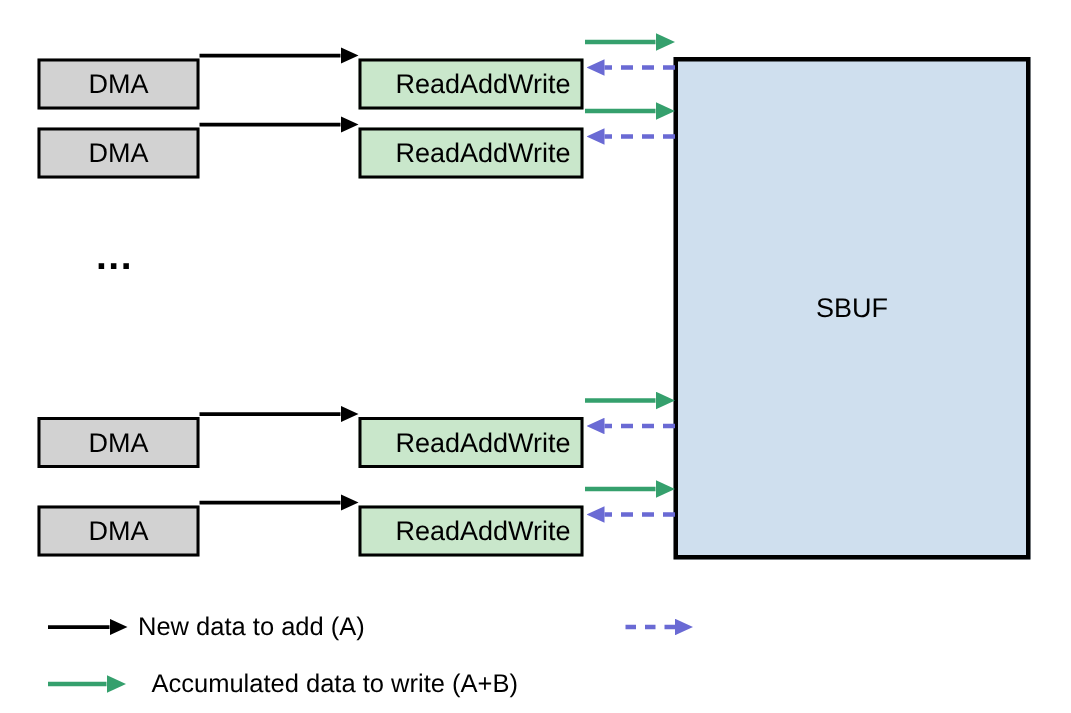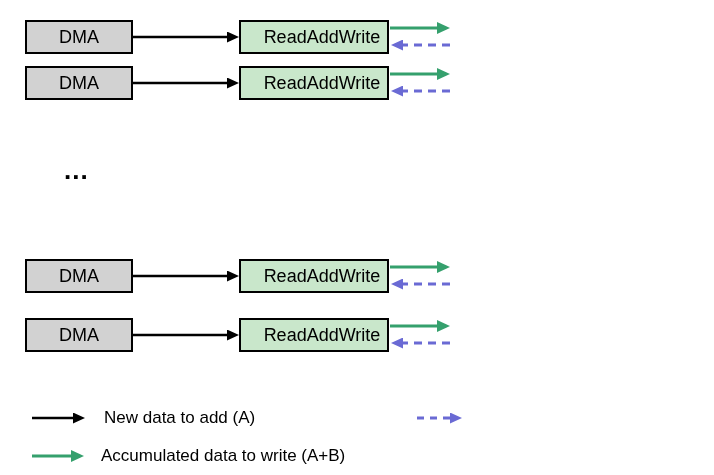--- a/index.html
+++ b/index.html
@@ -14,20 +14,21 @@
   }
   .box {
     position: absolute;
     box-sizing: border-box;
     border: 2px solid var(--box-border, #000);
     display: flex;
     align-items: center;
     justify-content: center;
     font-size: 18px;
     z-index: 1;
+    margin-top: 19px;
   }
   .dma  { left: 25px;  width: 108px; height: 34px; background: var(--dma-fill, #d2d2d2); }
   .raw  { left: 239px; width: 150px; height: 34px; background: var(--raw-fill, #c9e7cb); padding-left: 16px; }
   .row1 { top: 20px; }
   .row2 { top: 66px; }
   .row3 { top: 259px; }
   .row4 { top: 318px; }
   .sbuf {
     left: 449px; top: 19px; width: 238px; height: 335px;
     background: var(--sbuf-fill, #cfdfee);
@@ -57,39 +58,42 @@
   #head-black path  { fill: var(--black-arrow, #000); }
   #head-green path  { fill: var(--green-arrow, #35a06d); }
   #head-purple path { fill: var(--purple-arrow, #6a6ad4); }
   .legend-label {
     position: absolute;
     font-size: 17px;
     line-height: 22px;
     white-space: nowrap;
     z-index: 1;
   }
-  .lg-new  { left: 92px;  top: 407px; margin-left: 12px; }
+  .lg-new  { left: 92px;  top: 407px; }
   .lg-acc  { left: 101px;  top: 445px; }
   .lg-exist{ left: 471px; top: 407px; }
 </style>
 </head>
 <body>
 
 <div class="canvas">
 
   <div class="box dma row1">DMA</div>
   <div class="box dma row2">DMA</div>
   <div class="box dma row3">DMA</div>
   <div class="box dma row4">DMA</div>
 
   <div class="box raw row1">ReadAddWrite</div>
   <div class="box raw row2">ReadAddWrite</div>
   <div class="box raw row3">ReadAddWrite</div>
   <div class="box raw row4">ReadAddWrite</div>
 
+  <div class="box sbuf">
+    <span>SBUF</span>
+  </div>
 
   <div class="ellipsis">...</div>
 
   <span class="legend-label lg-new">New data to add (A)</span>
   <span class="legend-label lg-acc">Accumulated data to write (A+B)</span>
 
   <svg class="arrow-layer" viewBox="0 0 714 475" xmlns="http://www.w3.org/2000/svg">
     <defs>
       <marker id="head-black" viewBox="0 0 12 11" markerWidth="12" markerHeight="11" refX="0" refY="5.5" orient="auto" markerUnits="userSpaceOnUse">
         <path d="M0,0 L12,5.5 L0,11 Z"></path>

